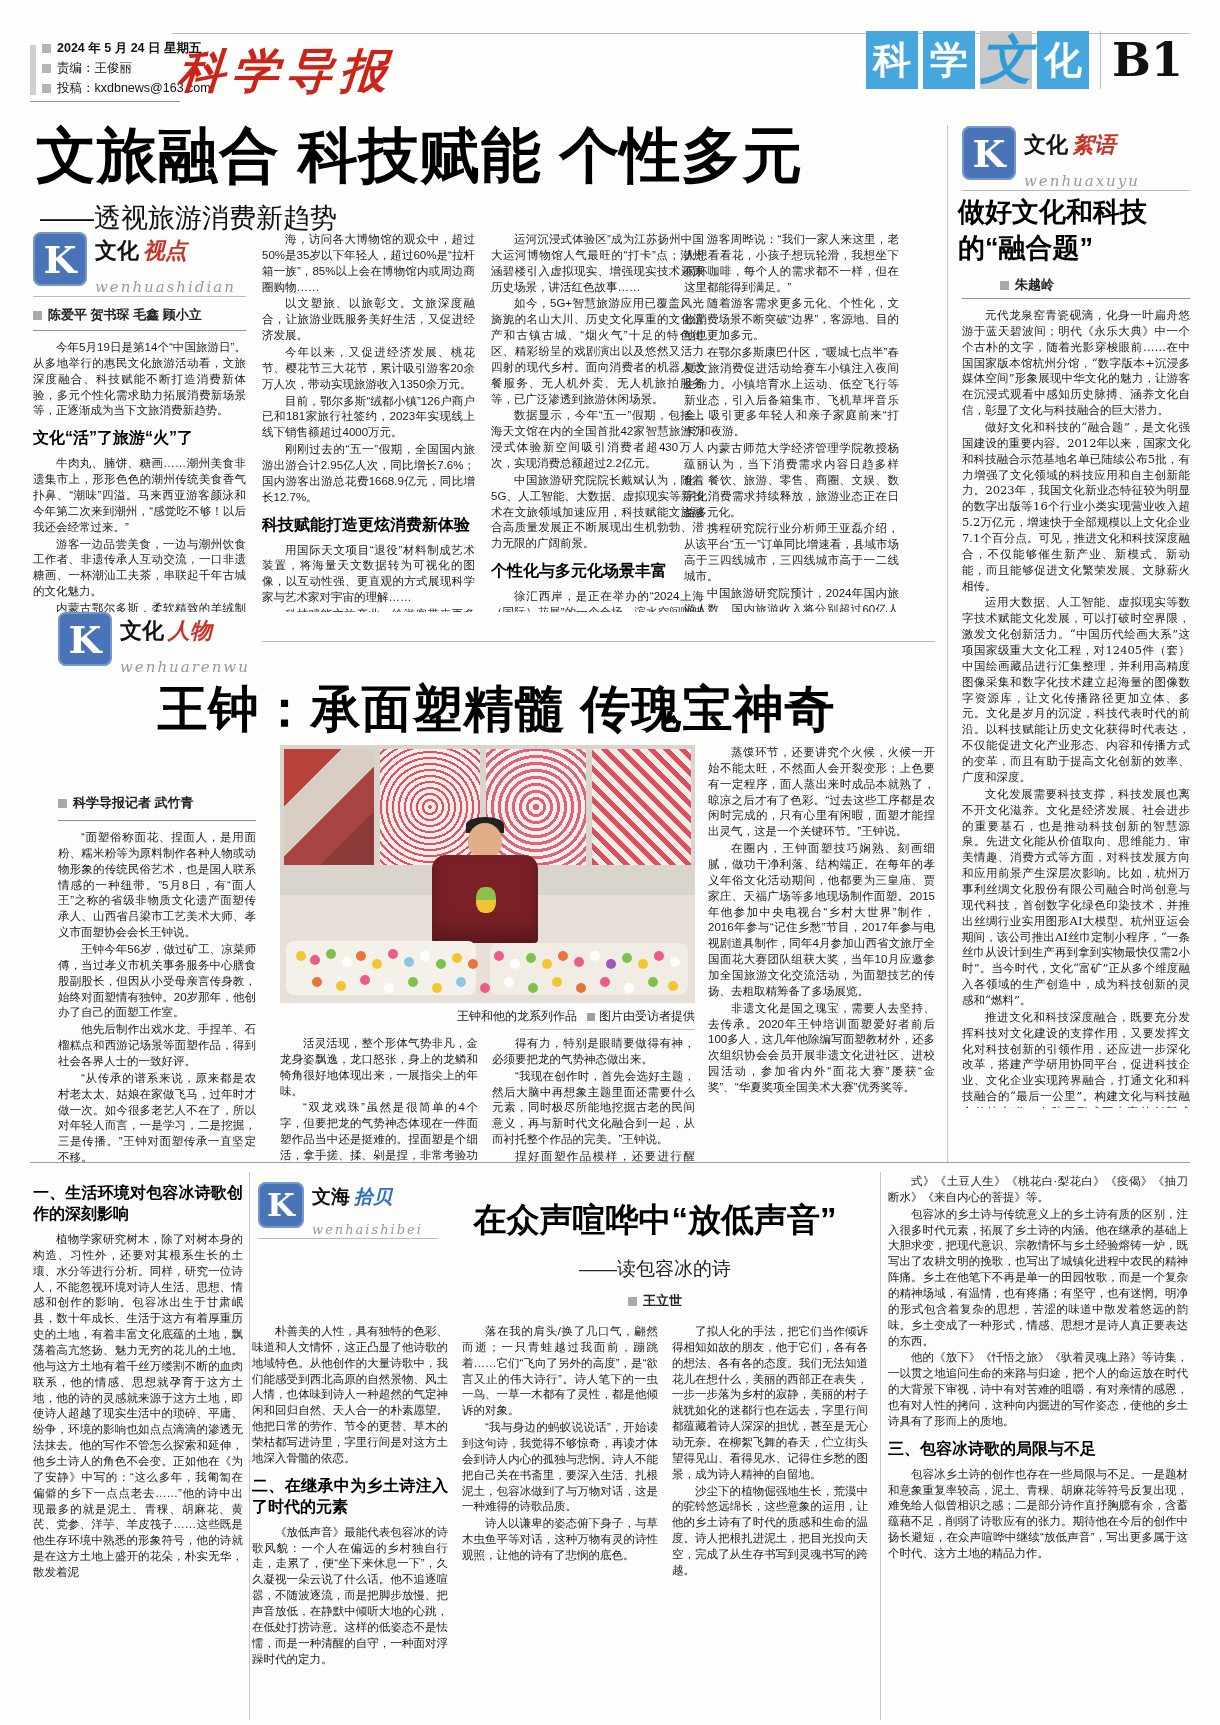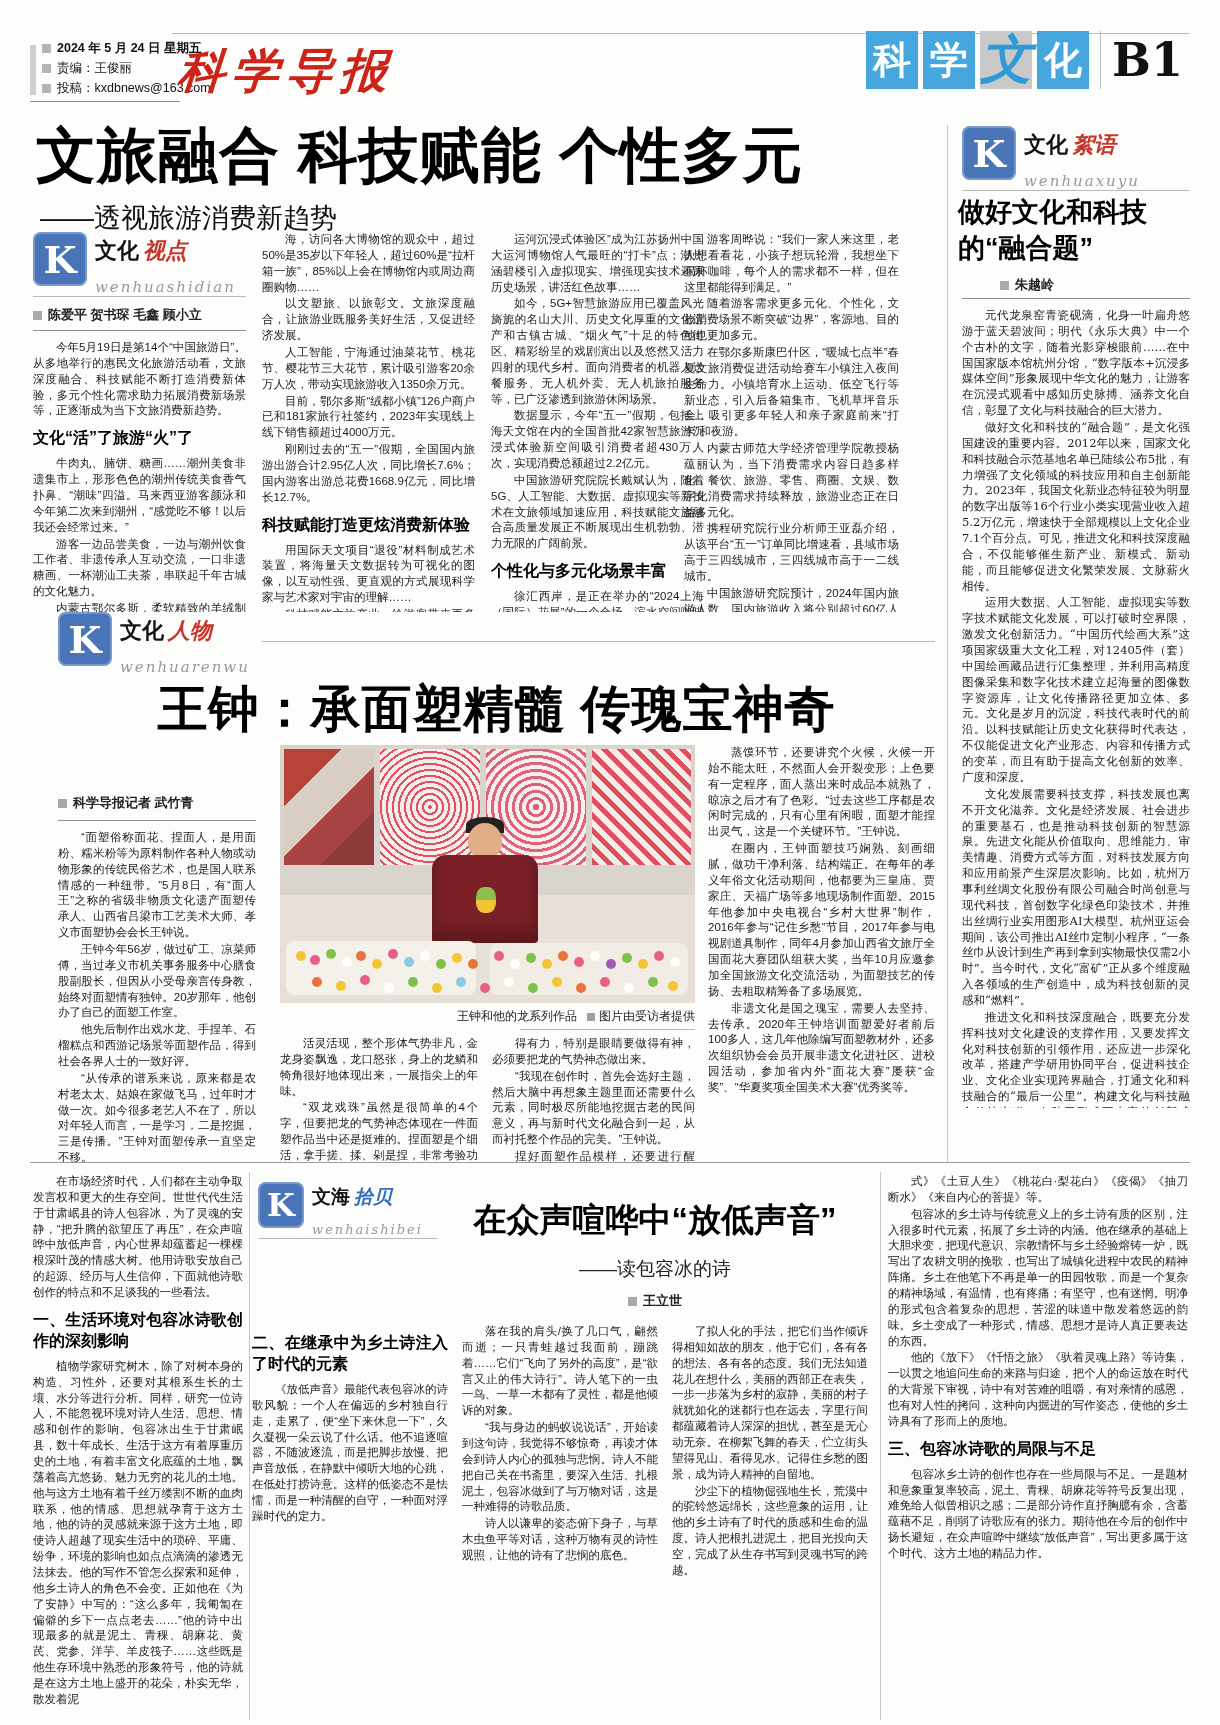--- a/index.html
+++ b/index.html
@@ -104,21 +104,21 @@
 <div class="col" style="left:33px;top:340px;width:213px;height:272px;">
     <p class="para">今年5月19日是第14个“中国旅游日”。从多地举行的惠民文化旅游活动看，文旅深度融合、科技赋能不断打造消费新体验，多元个性化需求助力拓展消费新场景等，正逐渐成为当下文旅消费新趋势。</p>
     <h4 class="subhead">文化“活”了旅游“火”了</h4>
     <p class="para">牛肉丸、腩饼、糖画……潮州美食非遗集市上，形形色色的潮州传统美食香气扑鼻、“潮味”四溢。马来西亚游客颜泳和今年第二次来到潮州，“感觉吃不够！以后我还会经常过来。”</p>
     <p class="para">游客一边品尝美食，一边与潮州饮食工作者、非遗传承人互动交流，一口非遗糖画、一杯潮汕工夫茶，串联起千年古城的文化魅力。</p>
     <p class="para">内蒙古鄂尔多斯，柔软精致的羊绒制品不仅是游客常买的“伴手礼”，而且还能让游客亲身体验其制作过程；浙江宁海，赏花线路与采茶研学、读书活动、绘画艺术有机结合；在上</p>
   </div>
 <div class="col" style="left:262px;top:232px;width:213px;height:380px;">
     <p class="para">海，访问各大博物馆的观众中，超过50%是35岁以下年轻人，超过60%是“拉杆箱一族”，85%以上会在博物馆内或周边商圈购物……</p>
     <p class="para">以文塑旅、以旅彰文。文旅深度融合，让旅游业既服务美好生活，又促进经济发展。</p>
-    <p class="para">人工智能，宁海通过油菜花节、桃花节、樱花节三大花节，累计吸引游客20余万人次，带动实现旅游收入1350余万元。</p>
+    <p class="para">今年以来，又促进经济发展、桃花节、樱花节三大花节，累计吸引游客20余万人次，带动实现旅游收入1350余万元。</p>
     <p class="para">目前，鄂尔多斯“绒都小镇”126户商户已和181家旅行社签约，2023年实现线上线下销售额超过4000万元。</p>
     <p class="para">刚刚过去的“五一”假期，全国国内旅游出游合计2.95亿人次，同比增长7.6%；国内游客出游总花费1668.9亿元，同比增长12.7%。</p>
     <h4 class="subhead">科技赋能打造更炫消费新体验</h4>
     <p class="para">用国际天文项目“退役”材料制成艺术装置，将海量天文数据转为可视化的图像，以互动性强、更直观的方式展现科学家与艺术家对宇宙的理解……</p>
     <p class="para">科技赋能文旅产业，给游客带来更多更炫的消费新体验，沉浸式智慧化是其中的新亮点。</p>
   </div>
 <div class="col" style="left:491px;top:232px;width:213px;height:380px;">
     <p class="para">运河沉浸式体验区”成为江苏扬州中国大运河博物馆人气最旺的“打卡”点；潮州涵碧楼引入虚拟现实、增强现实技术还原历史场景，讲活红色故事……</p>
     <p class="para">如今，5G+智慧旅游应用已覆盖风光旖旎的名山大川、历史文化厚重的文化遗产和古镇古城、“烟火气”十足的特色街区、精彩纷呈的戏剧演出以及悠然又活力四射的现代乡村。面向消费者的机器人送餐服务、无人机外卖、无人机旅拍服务等，已广泛渗透到旅游休闲场景。</p>
     <p class="para">数据显示，今年“五一”假期，包括上海天文馆在内的全国首批42家智慧旅游沉浸式体验新空间吸引消费者超430万人次，实现消费总额超过2.2亿元。</p>
@@ -209,39 +209,39 @@
     <p class="para">运用大数据、人工智能、虚拟现实等数字技术赋能文化发展，可以打破时空界限，激发文化创新活力。“中国历代绘画大系”这项国家级重大文化工程，对12405件（套）中国绘画藏品进行汇集整理，并利用高精度图像采集和数字化技术建立起海量的图像数字资源库，让文化传播路径更加立体、多元。文化是岁月的沉淀，科技代表时代的前沿。以科技赋能让历史文化获得时代表达，不仅能促进文化产业形态、内容和传播方式的变革，而且有助于提高文化创新的效率、广度和深度。</p>
     <p class="para">文化发展需要科技支撑，科技发展也离不开文化滋养。文化是经济发展、社会进步的重要基石，也是推动科技创新的智慧源泉。先进文化能从价值取向、思维能力、审美情趣、消费方式等方面，对科技发展方向和应用前景产生深层次影响。比如，杭州万事利丝绸文化股份有限公司融合时尚创意与现代科技，首创数字化绿色印染技术，并推出丝绸行业实用图形AI大模型。杭州亚运会期间，该公司推出AI丝巾定制小程序，“一条丝巾从设计到生产再到拿到实物最快仅需2小时”。当今时代，文化“富矿”正从多个维度融入各领域的生产创造中，成为科技创新的灵感和“燃料”。</p>
     <p class="para">推进文化和科技深度融合，既要充分发挥科技对文化建设的支撑作用，又要发挥文化对科技创新的引领作用，还应进一步深化改革，搭建产学研用协同平台，促进科技企业、文化企业实现跨界融合，打通文化和科技融合的“最后一公里”。构建文化与科技融合的快车道，有助于形成更丰富的创新成果。</p>
   </div>
 
 <div class="hline" style="left:30px;top:1162px;width:1160px;background:#9a9a9a;"></div>
 <div class="vline" style="left:249px;top:1172px;height:548px;"></div>
 <div class="vline" style="left:880px;top:1172px;height:548px;"></div>
 
 <div class="col" style="left:33px;top:1174px;width:210px;height:546px;">
-    <p class="para">在市场经济时代，人们都在主动争取发言权和更大的生存空间。世世代代生活于甘肃岷县的诗人包容冰，为了灵魂的安静，“把升腾的欲望压了再压”，在众声喧哗中放低声音，内心世界却蕴蓄起一棵棵根深叶茂的情感大树。他用诗歌安放自己的起源、经历与人生信仰，下面就他诗歌创作的特点和不足谈我的一些看法。</p>
     <h4 class="subhead">一、生活环境对包容冰诗歌创作的深刻影响</h4>
     <p class="para">植物学家研究树木，除了对树本身的构造、习性外，还要对其根系生长的土壤、水分等进行分析。同样，研究一位诗人，不能忽视环境对诗人生活、思想、情感和创作的影响。包容冰出生于甘肃岷县，数十年成长、生活于这方有着厚重历史的土地，有着丰富文化底蕴的土地，飘荡着高亢悠扬、魅力无穷的花儿的土地。他与这方土地有着千丝万缕割不断的血肉联系，他的情感、思想就孕育于这方土地，他的诗的灵感就来源于这方土地，即使诗人超越了现实生活中的琐碎、平庸、纷争，环境的影响也如点点滴滴的渗透无法抹去。他的写作不管怎么探索和延伸，他乡土诗人的角色不会变。正如他在《为了安静》中写的：“这么多年，我匍匐在偏僻的乡下一点点老去……”他的诗中出现最多的就是泥土、青稞、胡麻花、黄芪、党参、洋芋、羊皮筏子……这些既是他生存环境中熟悉的形象符号，他的诗就是在这方土地上盛开的花朵，朴实无华，散发着泥</p>
   </div>
 
 <div class="abs badge" style="left:258px;top:1182px;width:180px;">
   <div class="kbox" style="width:46px;height:46px;font-size:32px;">K</div>
   <div class="badge-right" style="padding-top:2px;">
     <div class="badge-title" style="font-size:19px;"><span>文海</span><span class="badge-script blue-script">拾贝</span></div>
     <div class="badge-pinyin" style="font-size:13px;">wenhaishibei</div>
   </div>
 </div>
 <div class="hline" style="left:258px;top:1238px;width:180px;"></div>
 
 <h3 class="abs poetry-title" style="margin:0;">在众声喧哗中“放低声音”</h3>
 <div class="abs poetry-sub">——读包容冰的诗</div>
 <div class="abs poetry-by byline"><span class="sq"></span><span>王立世</span></div>
 
 <div class="col" style="left:252px;top:1324px;width:196px;height:396px;">
+    <p class="para">朴善美的人性，具有独特的色彩、味道和人文情怀，这正凸显了他诗歌的地域特色。从他创作的大量诗歌中，我们能感受到西北高原的自然景物、风土人情，也体味到诗人一种超然的气定神闲和回归自然、天人合一的朴素愿望。他把日常的劳作、节令的更替、草木的荣枯都写进诗里，字里行间是对这方土地深入骨髓的依恋。</p>
     <h4 class="subhead">二、在继承中为乡土诗注入了时代的元素</h4>
     <p class="para">《放低声音》最能代表包容冰的诗歌风貌：一个人在偏远的乡村独自行走，走累了，便“坐下来休息一下”，久久凝视一朵云说了什么话。他不追逐喧嚣，不随波逐流，而是把脚步放慢、把声音放低，在静默中倾听大地的心跳，在低处打捞诗意。这样的低姿态不是怯懦，而是一种清醒的自守，一种面对浮躁时代的定力。</p>
   </div>
 <div class="col" style="left:462px;top:1324px;width:196px;height:396px;">
     <p class="para">落在我的肩头/换了几口气，翩然而逝；一只青蛙越过我面前，蹦跳着……它们“飞向了另外的高度”，是“欲言又止的伟大诗行”。诗人笔下的一虫一鸟、一草一木都有了灵性，都是他倾诉的对象。</p>
     <p class="para">“我与身边的蚂蚁说说话”，开始读到这句诗，我觉得不够惊奇，再读才体会到诗人内心的孤独与悲悯。诗人不能把自己关在书斋里，要深入生活、扎根泥土，包容冰做到了与万物对话，这是一种难得的诗歌品质。</p>
     <p class="para">诗人以谦卑的姿态俯下身子，与草木虫鱼平等对话，这种万物有灵的诗性观照，让他的诗有了悲悯的底色。</p>
   </div>
 <div class="col" style="left:672px;top:1324px;width:196px;height:396px;">
     <p class="para">了拟人化的手法，把它们当作倾诉得相知如故的朋友，他于它们，各有各的想法、各有各的态度。我们无法知道花儿在想什么，美丽的西部正在表失，一步一步落为乡村的寂静，美丽的村子就犹如化的迷都行也在远去，字里行间都蕴藏着诗人深深的担忧，甚至是无心动无奈。在柳絮飞舞的春天，伫立街头望得见山、看得见水、记得住乡愁的图景，成为诗人精神的自留地。</p>

